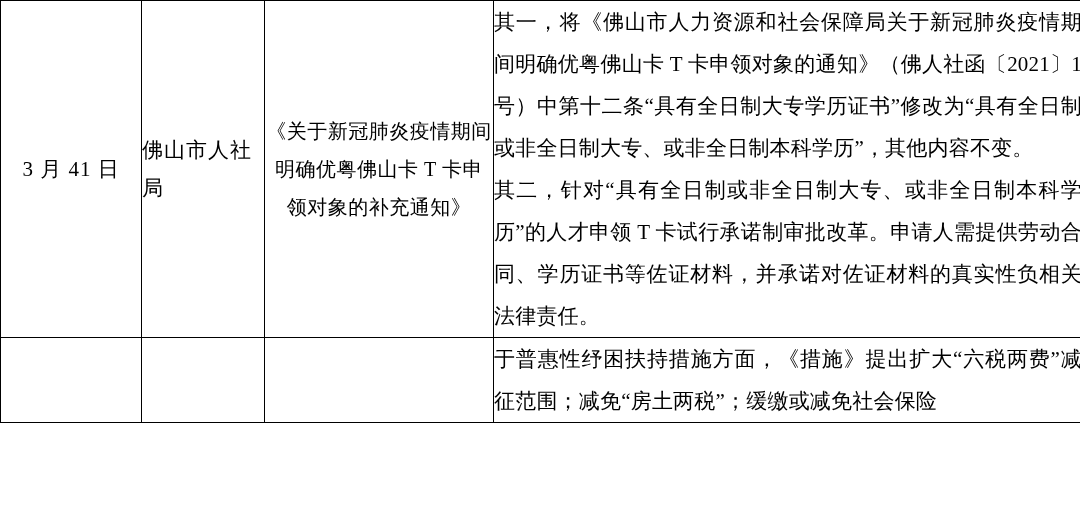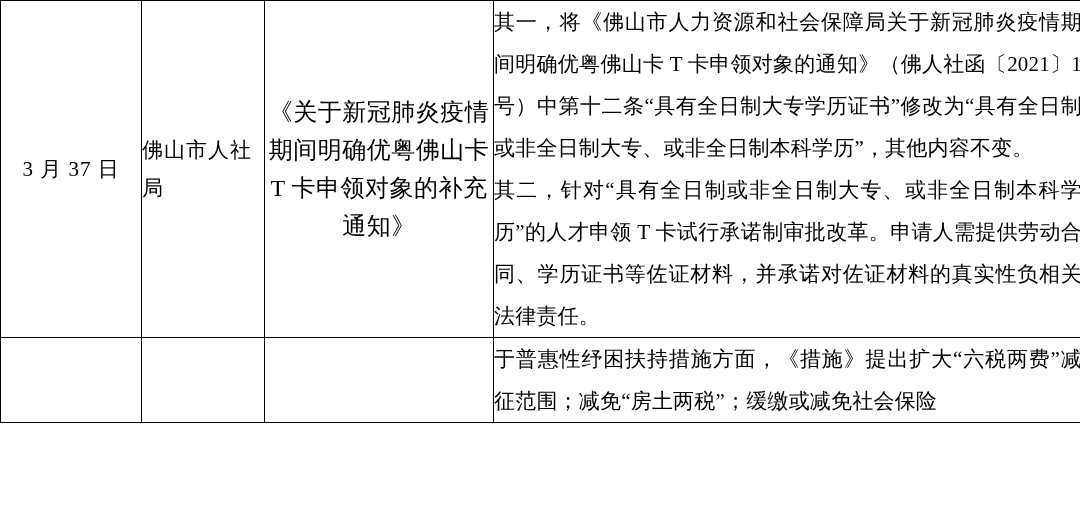--- a/index.html
+++ b/index.html
@@ -37,21 +37,21 @@
     padding: 6px 8px;
   }
   .cell-dept {
     font-size: 21px;
     line-height: 38px;
     letter-spacing: 1px;
     padding: 6px 10px;
   }
   .cell-title {
     text-align: center;
-    font-size: 24px;
+    font-size: 20px;
     line-height: 38px;
     letter-spacing: 0.5px;
     padding: 6px 14px;
   }
   .cell-body {
     text-align: justify;
     text-justify: inter-ideograph;
     font-size: 21px;
     line-height: 42px;
     letter-spacing: 0.2px;
@@ -64,21 +64,21 @@
   .row-bottom .cell-body {
     vertical-align: top;
   }
 </style>
 </head>
 <body>
 
 <table class="doc-table">
   <tbody>
       <tr>
-    <td class="col-date cell-date">3 月 37 日</td>
+    <td class="col-date cell-date">3 月 41 日</td>
     <td class="col-dept cell-dept">佛山市人社局</td>
     <td class="col-title cell-title">《关于新冠肺炎疫情期间明确优粤佛山卡 T 卡申领对象的补充通知》</td>
     <td class="col-body cell-body">
       <p class="para">其一，将《佛山市人力资源和社会保障局关于新冠肺炎疫情期间明确优粤佛山卡 T 卡申领对象的通知》（佛人社函〔2021〕1 号）中第十二条“具有全日制大专学历证书”修改为“具有全日制或非全日制大专、或非全日制本科学历”，其他内容不变。</p>
       <p class="para">其二，针对“具有全日制或非全日制大专、或非全日制本科学历”的人才申领 T 卡试行承诺制审批改革。申请人需提供劳动合同、学历证书等佐证材料，并承诺对佐证材料的真实性负相关法律责任。</p>
     </td>
   </tr>
   <tr class="row-bottom">
     <td class="col-date cell-date"></td>
     <td class="col-dept cell-dept"></td>

